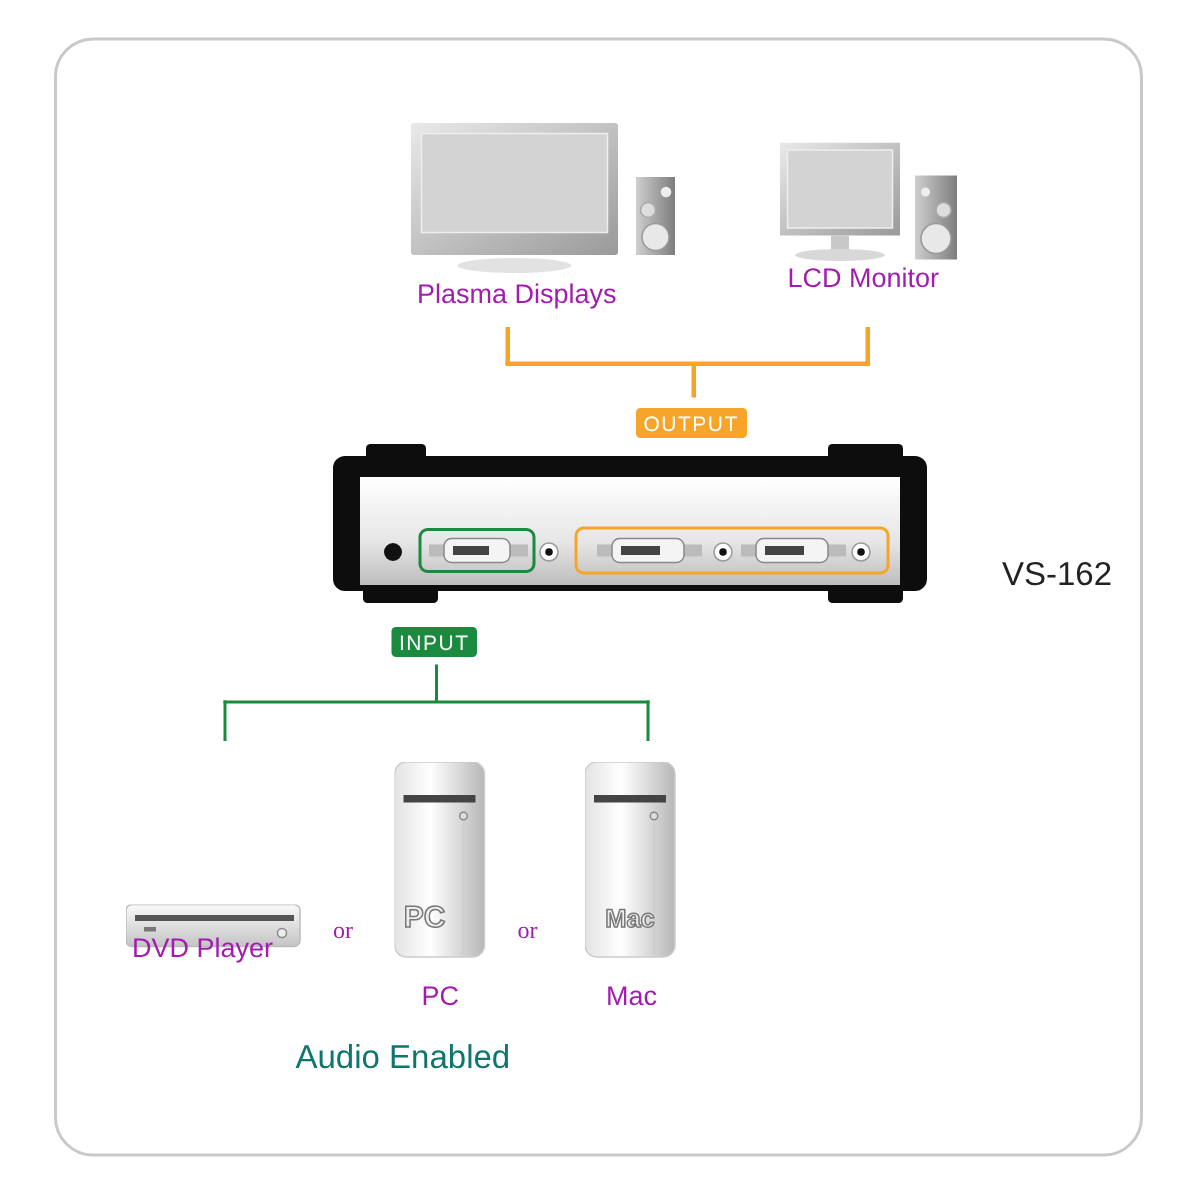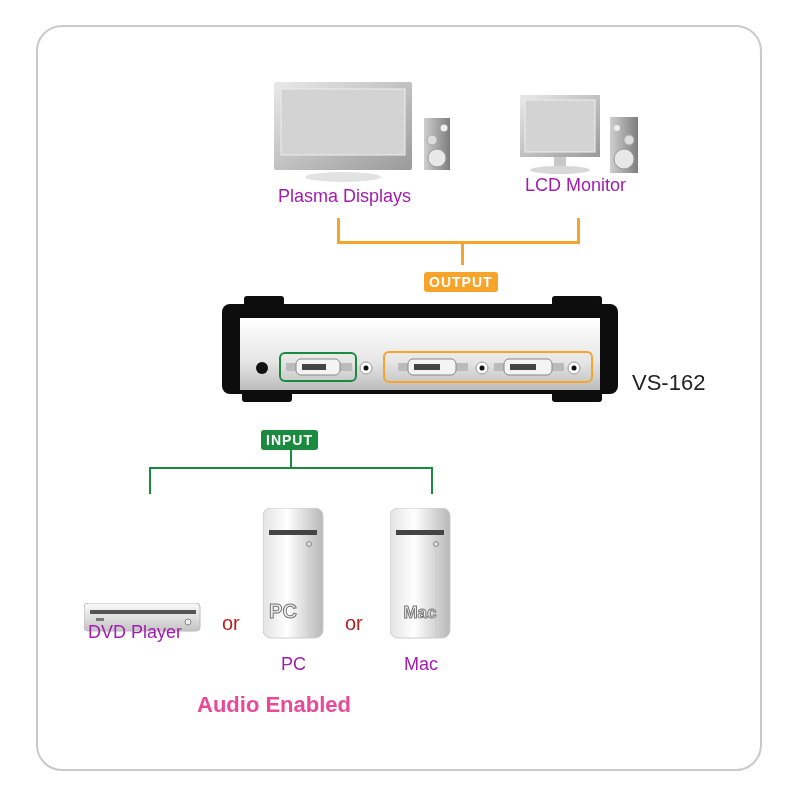--- a/index.html
+++ b/index.html
@@ -1,27 +1,27 @@
 <!DOCTYPE html>
 <html><head>
 <meta charset="utf-8">
 <style>
   html, body { margin:0; padding:0; background:#ffffff; }
   body { width:800px; height:800px; position:relative; overflow:hidden; font-family:"Liberation Sans", sans-serif; color:#222; }
   .frame { position:absolute; left:36px; top:25px; width:726px; height:746px; border:2px solid #c9c9cc; border-radius:26px; box-sizing:border-box; background:#fff; }
   .abs { position:absolute; }
   .label { position:absolute; font-size:18px; color:#a21caf; white-space:nowrap; text-align:left; }
-  .title { position:absolute; font-size:22px; font-weight:bold; color:#ec4899; white-space:nowrap; }
-  .tag { position:absolute; color:#fff; font-weight:bold; font-size:14px; letter-spacing:1px; padding:2px 5px; border-radius:3px; line-height:16px; }
+  .title { position:absolute; font-size:22px; font-weight:normal; color:#0f766e; white-space:nowrap; }
+  .tag { position:absolute; color:#fff; font-weight:normal; font-size:14px; letter-spacing:1px; padding:2px 5px; border-radius:3px; line-height:16px; }
   .tag.out { background:#f7a42a; }
   .tag.in { background:#1a8a3e; }
   .line-o { position:absolute; background:#f7a42a; }
   .line-g { position:absolute; background:#1a8a3e; }
-  .model { position:absolute; font-size:22px; color:#222; }
-  .or { position:absolute; font-size:20px; color:#b91c1c; }
+  .model { position:absolute; font-size:22px; color:#222;margin-left:36px; }
+  .or { position:absolute; font-size:16px; color:#a21caf;font-family:Liberation Serif, serif; }
 </style>
 </head>
 <body>
 
 <div class="frame"></div>
 
 <svg class="abs" style="left:274px;top:82px" width="180" height="104">
   <defs>
     <linearGradient id="bz" x1="0" y1="0" x2="1" y2="1">
         <stop offset="0" stop-color="#e9e9e9"></stop>
@@ -88,21 +88,21 @@
   <circle cx="260" cy="72" r="6" fill="#fff" stroke="#999"></circle>
     <circle cx="260" cy="72" r="2.5" fill="#111"></circle>
   <rect x="272" y="67" width="70" height="8" fill="#bbb"></rect>
   <rect x="282" y="63" width="48" height="16" rx="5" fill="#f4f4f4" stroke="#888"></rect>
   <rect x="288" y="68" width="26" height="6" fill="#444"></rect>
   <circle cx="352" cy="72" r="6" fill="#fff" stroke="#999"></circle>
     <circle cx="352" cy="72" r="2.5" fill="#111"></circle>
 </svg>
 <div class="model" style="left:632px;top:370px">VS-162</div>
 
-<div class="tag in" style="left:261px;top:430px">INPUT</div>
+<div class="tag in" style="left:261px;top:418px">INPUT</div>
 <div class="line-g" style="left:290px;top:443px;width:2px;height:25px"></div>
 <div class="line-g" style="left:149px;top:467px;width:284px;height:2px"></div>
 <div class="line-g" style="left:149px;top:467px;width:2px;height:27px"></div>
 <div class="line-g" style="left:431px;top:467px;width:2px;height:27px"></div>
 
 <svg class="abs" style="left:84px;top:603px" width="118" height="30">
   <defs>
       <linearGradient id="dvd" x1="0" y1="0" x2="0" y2="1">
         <stop offset="0" stop-color="#fafafa"></stop>
         <stop offset="1" stop-color="#c4c4c4"></stop>

